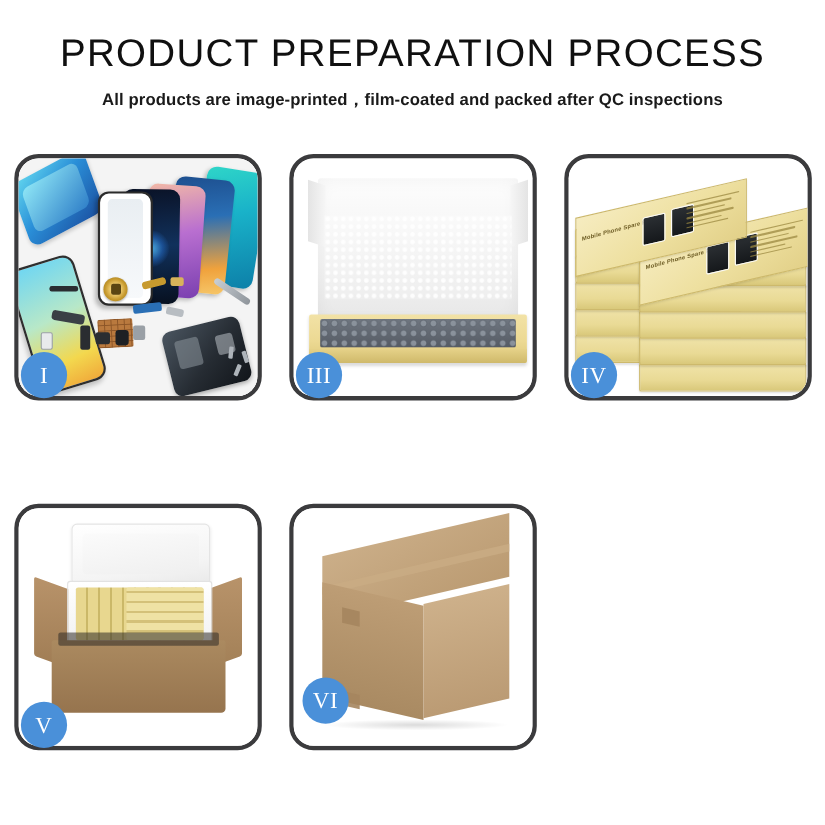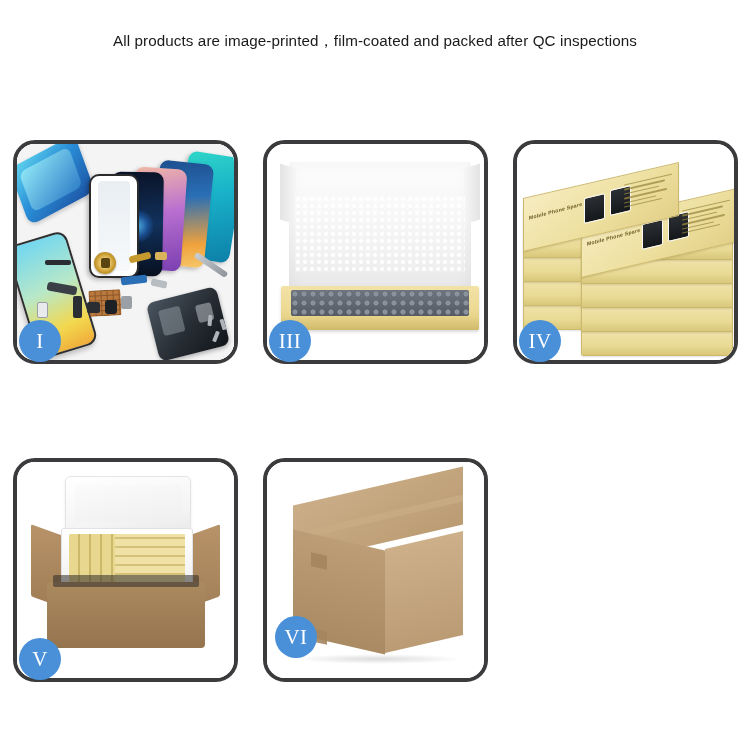--- a/index.html
+++ b/index.html
@@ -26,24 +26,24 @@
     font-family: "Liberation Sans", sans-serif;
     font-size: 35px;
     font-weight: 400;
     letter-spacing: 1.2px;
     color: #101010;
     line-height: 1.1;
     white-space: nowrap;
   }
 
   .subtitle {
-    margin-top: 1px;
+    margin-top: 11px;
     font-family: "Liberation Sans", sans-serif;
     font-size: 15.2px;
-    font-weight: 400;
+    font-weight: 700;
     letter-spacing: 0.1px;
     color: #1a1a1a;
     white-space: nowrap;
   }
 
   
   .grid {
     position: absolute;
     left: 13px;
     top: 140px;
@@ -410,20 +410,21 @@
     position:absolute; left:26px; bottom:14px; width:170px; height:10px;
     background:radial-gradient(ellipse at center, rgba(0,0,0,.14), rgba(0,0,0,0) 70%);
   }
 </style>
 </head>
 <body>
 
 <div class="page">
 
   <div class="header">
+    <div class="title">PRODUCT PREPARATION PROCESS</div>
     <div class="subtitle">All products are image-printed，film-coated and packed after QC inspections</div>
   </div>
 
   <div class="grid">
 
     <div class="panel">
       <div class="panel-clip">
         <div class="p1-bg"></div>
 
         <div class="blue-case"></div>

